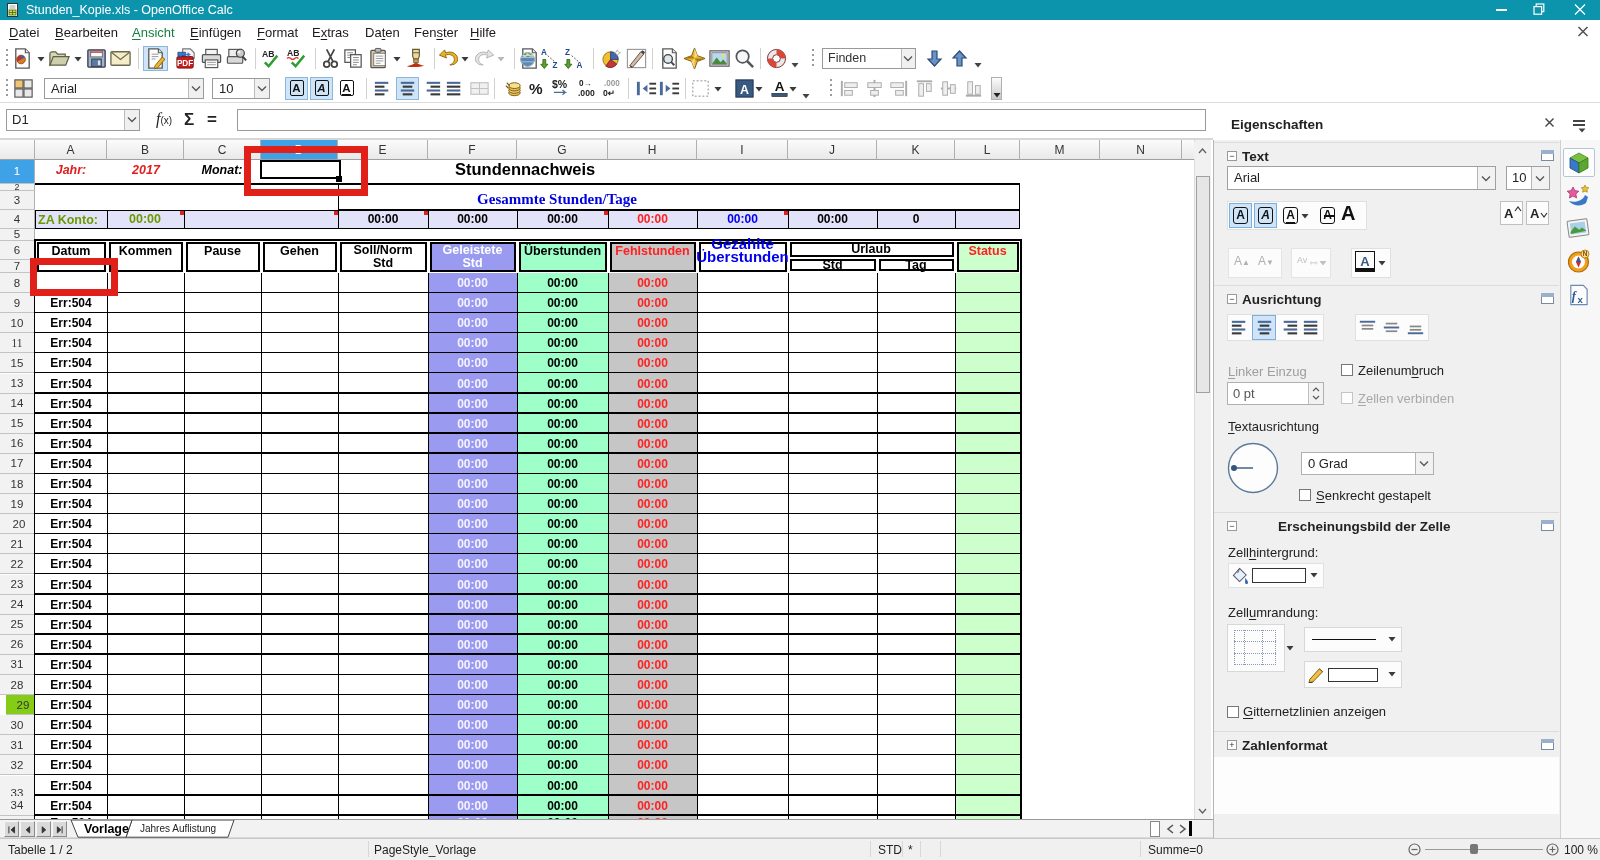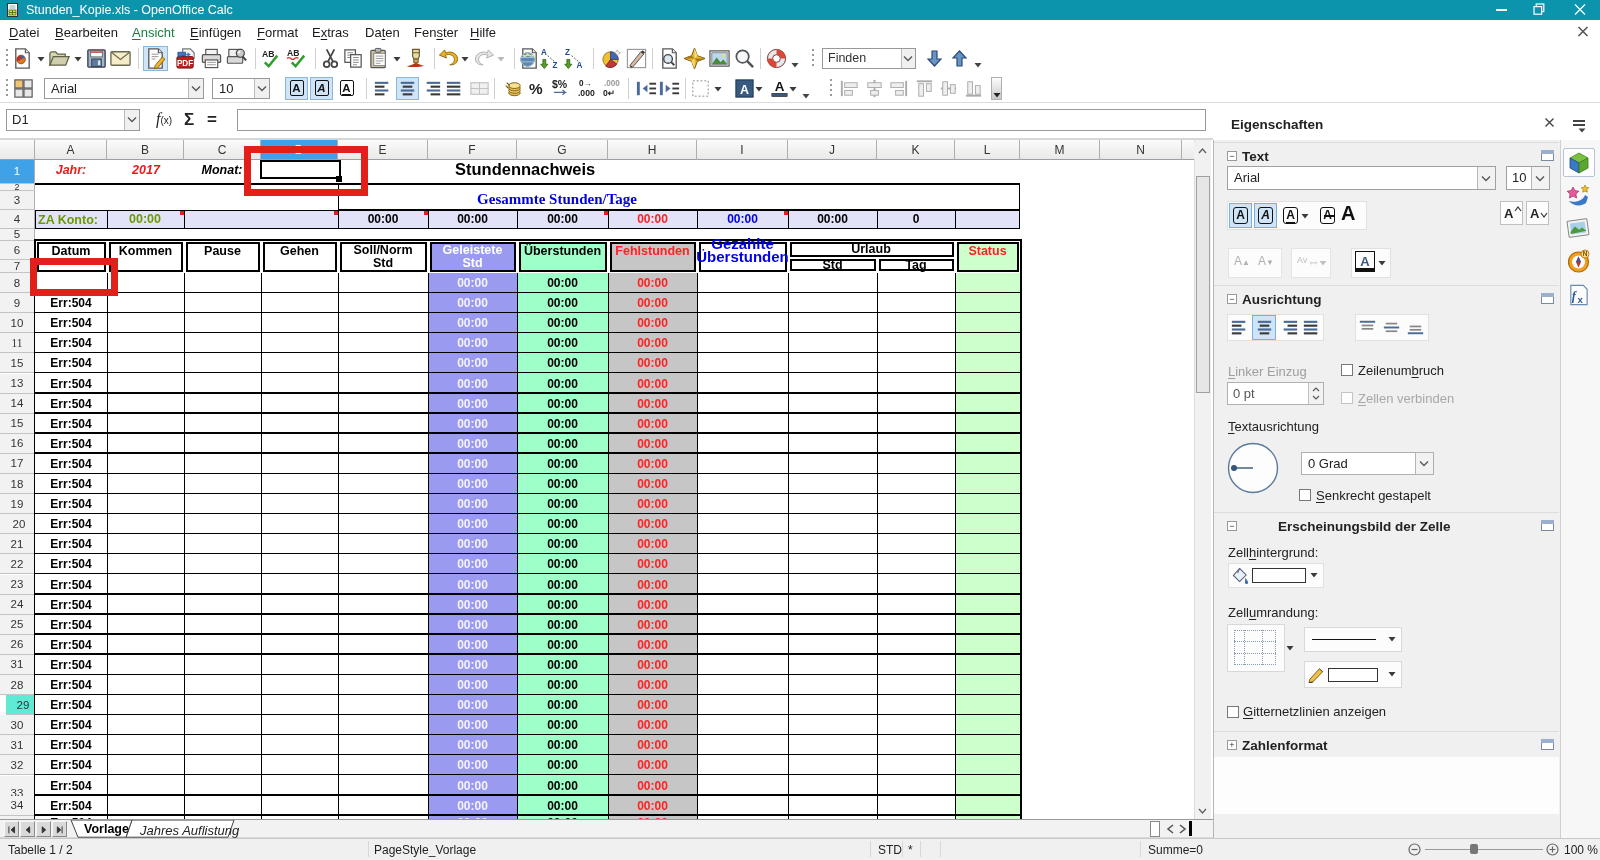--- a/index.html
+++ b/index.html
@@ -428,21 +428,21 @@
     <div style="left:0px;top:354.1px;width:35px;height:20.100000000000023px;background:#f2f2f2;border-right:1px solid #b0b0b0;border-bottom:1px solid #c3c3c3;display:flex;align-items:center;justify-content:center;font-size:11.5px;color:#333;font-family:'Liberation Sans';">19</div>
     <div style="left:0px;top:374.20000000000005px;width:39px;height:20.09999999999991px;background:#f2f2f2;border-right:1px solid #b0b0b0;border-bottom:1px solid #c3c3c3;display:flex;align-items:center;justify-content:center;font-size:11.5px;color:#333;font-family:'Liberation Sans';">20</div>
     <div style="left:0px;top:394.29999999999995px;width:35px;height:20.100000000000136px;background:#f2f2f2;border-right:1px solid #b0b0b0;border-bottom:1px solid #c3c3c3;display:flex;align-items:center;justify-content:center;font-size:11.5px;color:#333;font-family:'Liberation Sans';">21</div>
     <div style="left:0px;top:414.4000000000001px;width:35px;height:20.09999999999991px;background:#f2f2f2;border-right:1px solid #b0b0b0;border-bottom:1px solid #c3c3c3;display:flex;align-items:center;justify-content:center;font-size:11.5px;color:#333;font-family:'Liberation Sans';">22</div>
     <div style="left:0px;top:434.5px;width:35px;height:20.100000000000023px;background:#f2f2f2;border-right:1px solid #b0b0b0;border-bottom:1px solid #c3c3c3;display:flex;align-items:center;justify-content:center;font-size:11.5px;color:#333;font-family:'Liberation Sans';">23</div>
     <div style="left:0px;top:454.6px;width:35px;height:20.100000000000023px;background:#f2f2f2;border-right:1px solid #b0b0b0;border-bottom:1px solid #c3c3c3;display:flex;align-items:center;justify-content:center;font-size:11.5px;color:#333;font-family:'Liberation Sans';">24</div>
     <div style="left:0px;top:474.70000000000005px;width:35px;height:20.09999999999991px;background:#f2f2f2;border-right:1px solid #b0b0b0;border-bottom:1px solid #c3c3c3;display:flex;align-items:center;justify-content:center;font-size:11.5px;color:#333;font-family:'Liberation Sans';">25</div>
     <div style="left:0px;top:494.79999999999995px;width:35px;height:20.100000000000136px;background:#f2f2f2;border-right:1px solid #b0b0b0;border-bottom:1px solid #c3c3c3;display:flex;align-items:center;justify-content:center;font-size:11.5px;color:#333;font-family:'Liberation Sans';">26</div>
     <div style="left:0px;top:514.9000000000001px;width:35px;height:20.09999999999991px;background:#f2f2f2;border-right:1px solid #b0b0b0;border-bottom:1px solid #c3c3c3;display:flex;align-items:center;justify-content:center;font-size:11.5px;color:#333;font-family:'Liberation Sans';">31</div>
     <div style="left:0px;top:535.0px;width:35px;height:20.100000000000023px;background:#f2f2f2;border-right:1px solid #b0b0b0;border-bottom:1px solid #c3c3c3;display:flex;align-items:center;justify-content:center;font-size:11.5px;color:#333;font-family:'Liberation Sans';">28</div>
-    <div style="left:6px;top:555.1px;width:35px;height:20.100000000000023px;background:#5eead4;border-right:1px solid #b0b0b0;border-bottom:1px solid #c3c3c3;display:flex;align-items:center;justify-content:center;font-size:11.5px;color:#333;font-family:'Liberation Sans';">29</div>
+    <div style="left:6px;top:555.1px;width:35px;height:20.100000000000023px;background:#84cc16;border-right:1px solid #b0b0b0;border-bottom:1px solid #c3c3c3;display:flex;align-items:center;justify-content:center;font-size:11.5px;color:#333;font-family:'Liberation Sans';">29</div>
     <div style="left:0px;top:575.2px;width:35px;height:20.09999999999991px;background:#f2f2f2;border-right:1px solid #b0b0b0;border-bottom:1px solid #c3c3c3;display:flex;align-items:center;justify-content:center;font-size:11.5px;color:#333;font-family:'Liberation Sans';">30</div>
     <div style="left:0px;top:595.3px;width:35px;height:20.100000000000136px;background:#f2f2f2;border-right:1px solid #b0b0b0;border-bottom:1px solid #c3c3c3;display:flex;align-items:center;justify-content:center;font-size:11.5px;color:#333;font-family:'Liberation Sans';">31</div>
     <div style="left:0px;top:615.4000000000001px;width:35px;height:20.09999999999991px;background:#f2f2f2;border-right:1px solid #b0b0b0;border-bottom:1px solid #c3c3c3;display:flex;align-items:center;justify-content:center;font-size:11.5px;color:#333;font-family:'Liberation Sans';">32</div>
     <div style="left:0px;top:635.5px;width:35px;height:36px;background:#f2f2f2;border-right:1px solid #b0b0b0;border-bottom:1px solid #c3c3c3;display:flex;align-items:center;justify-content:center;font-size:11.5px;color:#333;font-family:'Liberation Sans';">33</div>
     <div style="left:0px;top:655.6px;width:35px;height:20.100000000000023px;background:#f2f2f2;border-right:1px solid #b0b0b0;border-bottom:1px solid #c3c3c3;display:flex;align-items:center;justify-content:center;font-size:11.5px;color:#333;font-family:'Liberation Sans';">34</div>
     <div style="left:0px;top:675.7px;width:35px;height:20.100000000000023px;background:#f2f2f2;border-right:1px solid #b0b0b0;border-bottom:1px solid #c3c3c3;display:flex;align-items:flex-start;justify-content:center;font-size:11.5px;color:#333;padding-top:2px;font-family:'Liberation Sans';">35</div>
     <div style="left:11px;top:20.5px;width:120px;height:18px;display:flex;align-items:center;justify-content:center;font-size:12.5px;color:#e02020;font-weight:bold;white-space:nowrap;">
       <i>Jahr:</i>
     </div>
     <div style="left:86px;top:20.5px;width:120px;height:18px;display:flex;align-items:center;justify-content:center;font-size:12.5px;color:#e02020;font-weight:bold;white-space:nowrap;">
@@ -660,21 +660,21 @@
   </svg>
 <div style="left:52px;top:821px;width:15px;height:15.5px;background:#d9d9d9;border-top:1px solid #f6f6f6;border-left:1px solid #f6f6f6;border-right:1px solid #8a8a8a;border-bottom:1px solid #8a8a8a;"></div>
 <svg style="left:53px;top:823px" width="13" height="12" viewBox="0 0 15 12">
     <path d="M10.5 3v8M5 3.5 9 7l-4 3.5z" fill="#333" stroke="#333" stroke-width="1.1"></path>
   </svg>
 <svg style="left:60px;top:820px" width="180" height="18" viewBox="0 0 180 18">
     <path d="M72 0 H174 L168 17.2 H66z" fill="#fff" stroke="#444" stroke-width="1"></path>
     <path d="M11 0 H72 L66 17.2 H18z" fill="#fff" stroke="#444" stroke-width="1"></path>
   </svg>
 <div style="left:84px;top:821.5px;font-size:12.5px;color:#000;white-space:nowrap;"><b>Vorlage</b></div>
-<div style="left:140px;top:822.5px;font-size:13px;color:#222;white-space:nowrap;font-style:italic;">Jahres Auflistung</div>
+<div style="left:140px;top:822.5px;font-size:10px;color:#222;white-space:nowrap;">Jahres Auflistung</div>
 <div style="left:0px;top:819px;width:1213px;height:1px;background:#999;"></div>
 <div style="left:1150px;top:821px;width:10px;height:16px;background:#fff;border:1px solid #888;"></div>
 <svg style="left:1166px;top:824px" width="9" height="10" viewBox="0 0 9 10">
     <path d="M7 1 2 5l5 4" fill="none" stroke="#555" stroke-width="1.6"></path>
   </svg>
 <svg style="left:1178px;top:824px" width="9" height="10" viewBox="0 0 9 10">
     <path d="M2 1l5 4-5 4" fill="none" stroke="#555" stroke-width="1.6"></path>
   </svg>
 <div style="left:1189px;top:821px;width:3px;height:15px;background:#000;"></div>
 <div style="left:0px;top:838px;width:1600px;height:22px;background:#f0f0f0;border-top:1px solid #c8c8c8;"></div>

